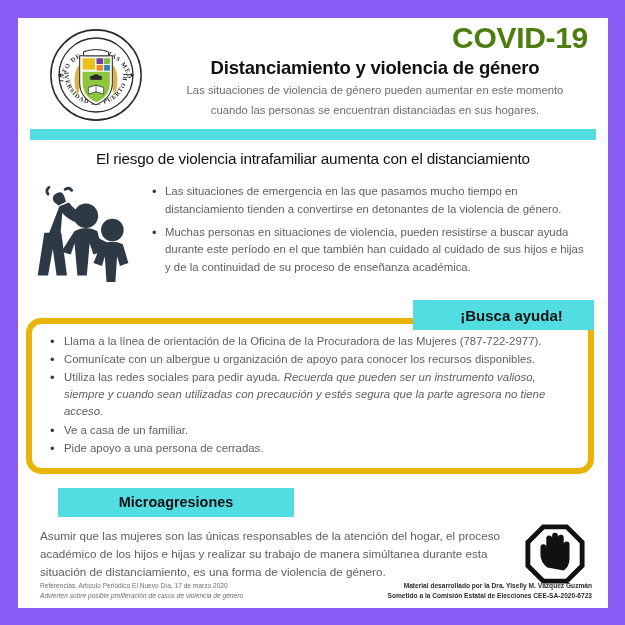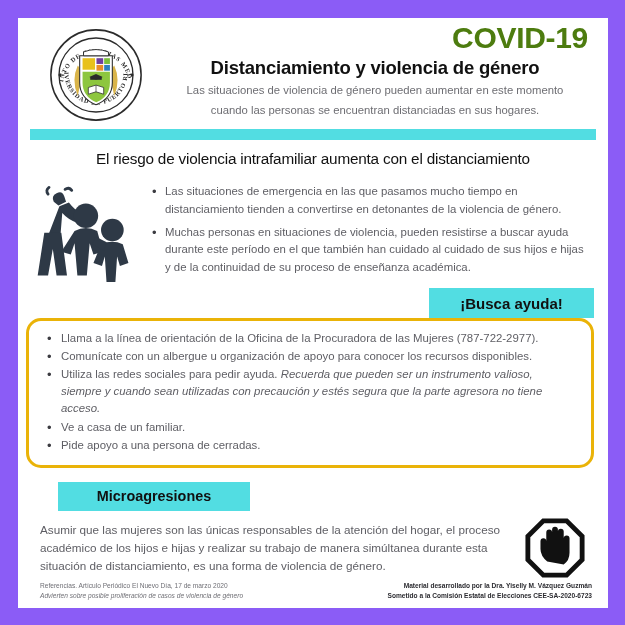--- a/index.html
+++ b/index.html
@@ -141,28 +141,29 @@
     position: absolute;
     background: #52dde2;
     color: #111111;
     font-weight: bold;
     display: flex;
     align-items: center;
     justify-content: center;
   }
   .banner-help {
     right: 14px;
-    top: 0;
+    top: 12px;
     width: 165px;
     height: 30px;
     font-size: 15px;
+    padding-left: 16px;
   }
   .help-box {
     margin: 0 14px 0 8px;
-    border: 3px solid #eab308;
+    border: 6px solid #eab308;
     border-radius: 15px;
     padding: 9px 16px 10px 16px;
     box-sizing: border-box;
   }
   .help-list {
     margin: 0;
     padding: 0;
     list-style: none;
   }
   .help-list li {
@@ -187,21 +188,21 @@
 
   
   .banner-row-left {
     position: relative;
     height: 29px;
     margin-top: 14px;
   }
   .banner-micro {
     left: 40px;
     top: 0;
-    width: 192px;
+    width: 236px;
     height: 29px;
     font-size: 14.4px;
   }
   .micro-body {
     position: relative;
     padding: 10px 14px 0 22px;
     display: flex;
     align-items: flex-start;
   }
   .micro-text {

